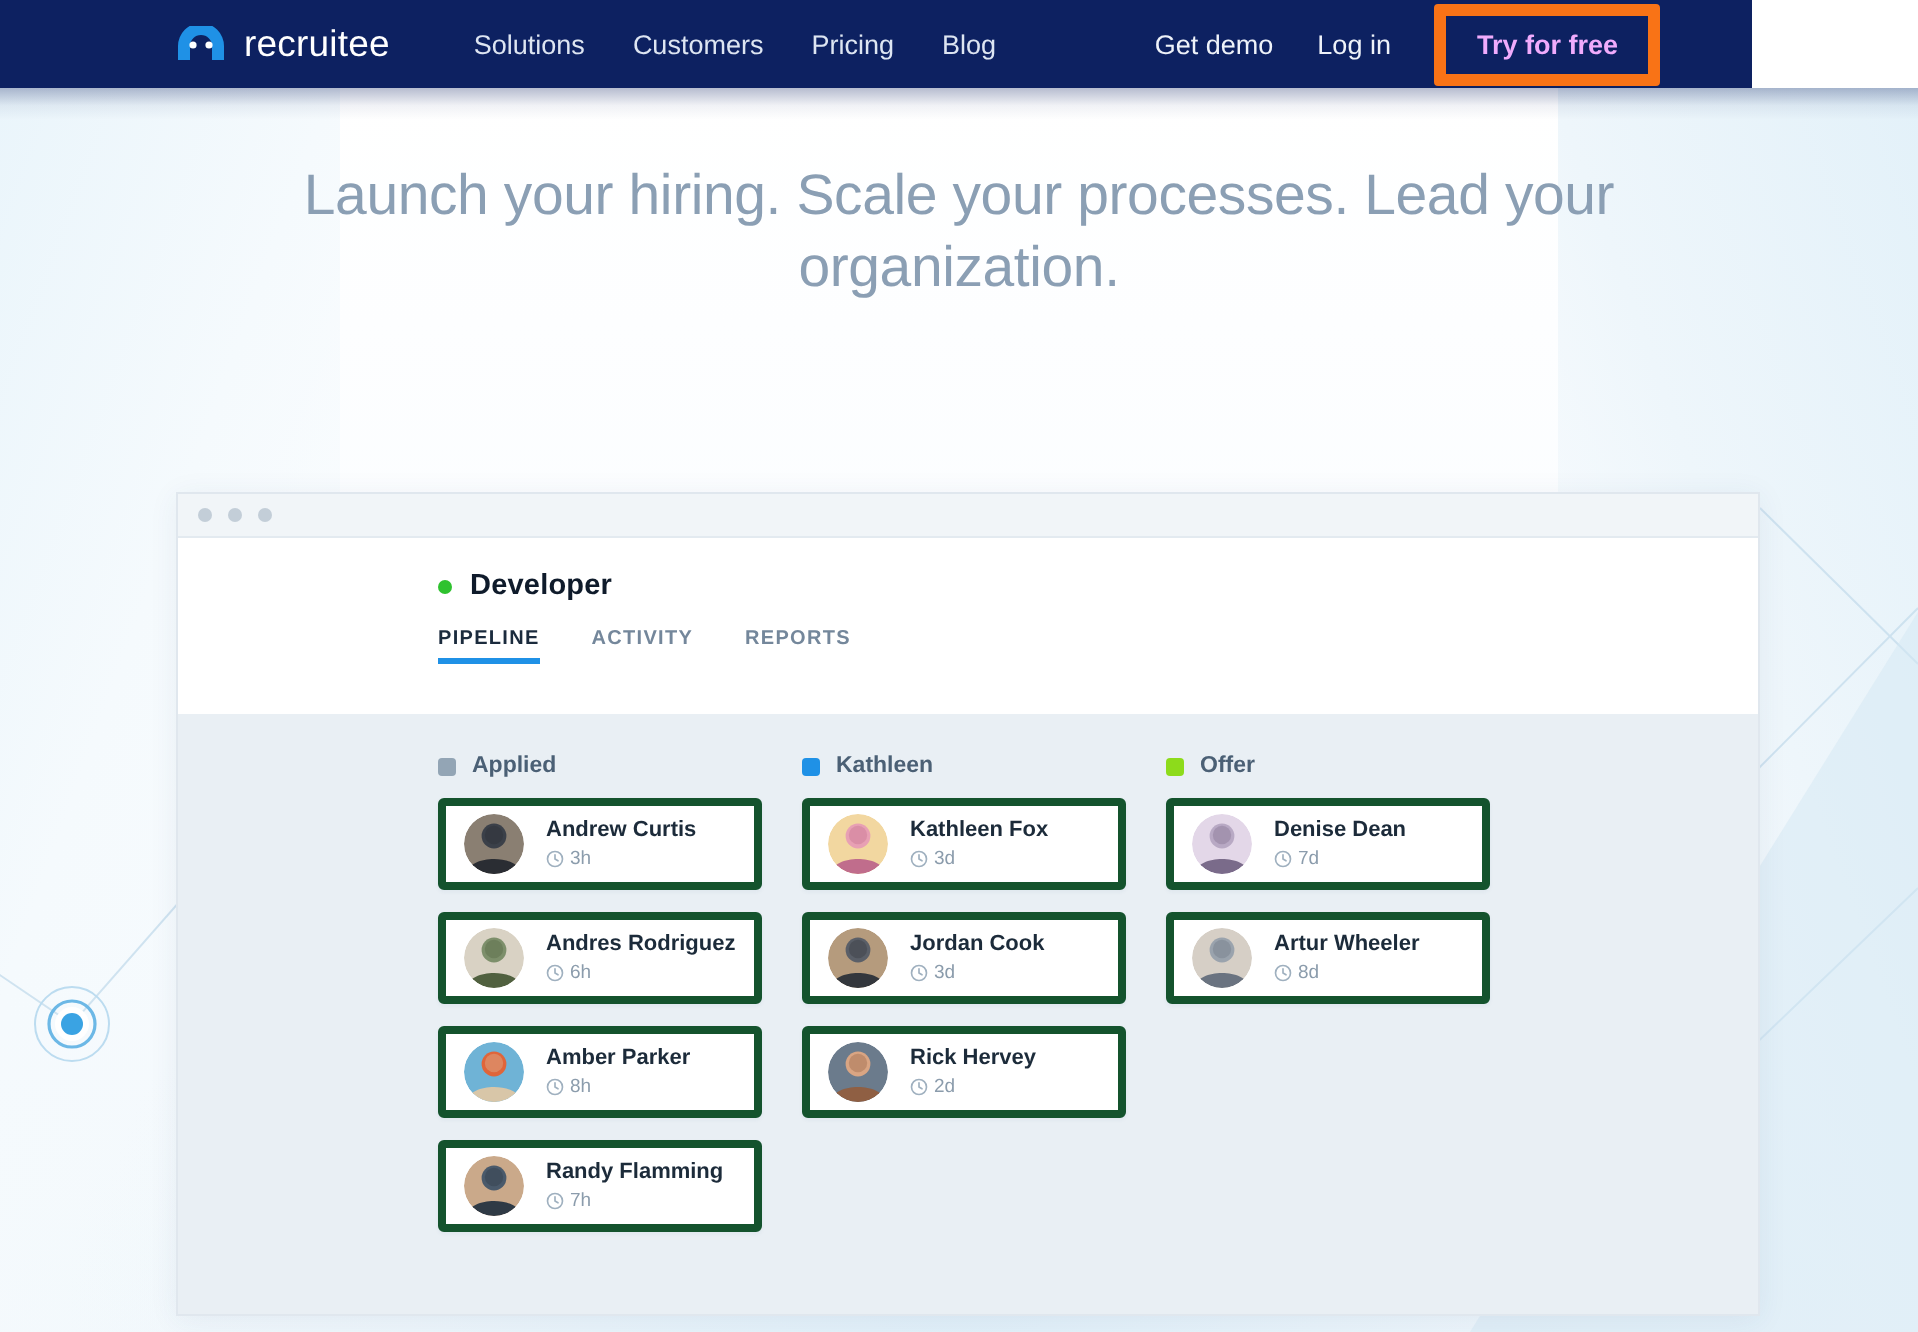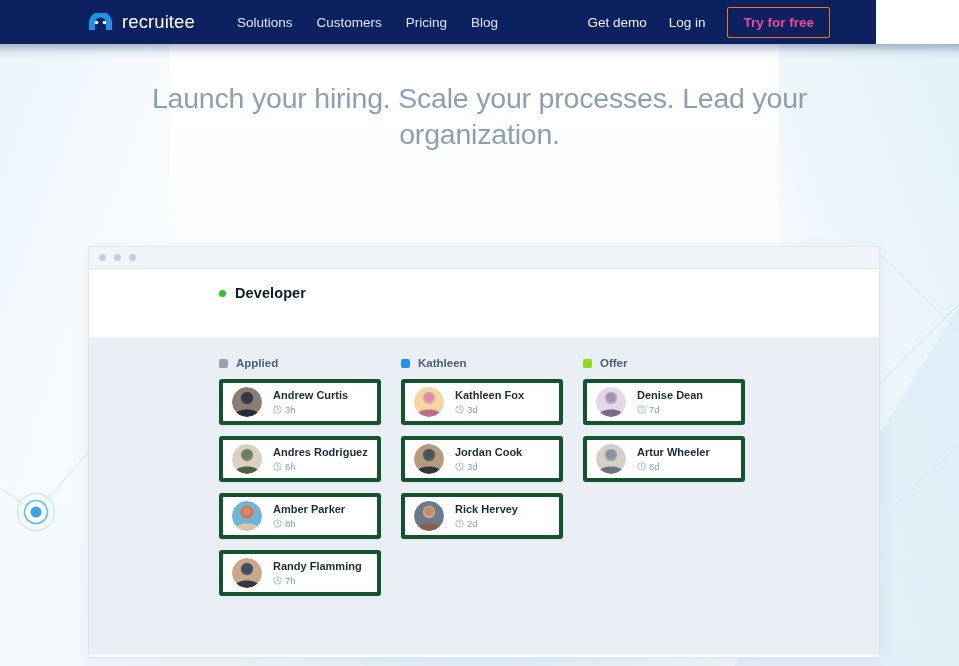--- a/index.html
+++ b/index.html
@@ -44,21 +44,21 @@
   }
   .brand { display: flex; align-items: center; margin-left: 88px; gap: 9px; }
   .brand-mark { width: 25px; height: 18px; display: block; }
   .brand-name { color: #ffffff; font-size: 18.5px; letter-spacing: .1px; }
 
   .nav-links { display: flex; align-items: center; gap: 24px; margin-left: 42px; }
   .nav-link { color: #dde5f2; font-size: 13.5px; cursor: pointer; white-space: nowrap; }
   .nav-right { display: flex; align-items: center; gap: 22px; margin-left: auto; margin-right: 46px; }
   .nav-cta-text { color: #eef2f9; font-size: 13.5px; cursor: pointer; white-space: nowrap; }
   .nav-btn {
-    border: 1px solid #f97316; color: #ec4899; background: transparent;
+    border: 6px solid #f97316; color: #f0abfc; background: transparent;
     font-size: 13.5px; font-weight: bold; padding: 7px 15px; border-radius: 2px;
     cursor: pointer; font-family: inherit; white-space: nowrap;
   }
 
   
   .headline-wrap { position: absolute; left: 0; top: 74px; width: 959px; text-align: center; z-index: 5; }
   .headline {
     font-size: 35px; font-weight: bold; color: #111827; letter-spacing: -0.6px; line-height: 1.28;
   }
   .subheadline {
@@ -75,21 +75,21 @@
     position: absolute; left: 88px; top: 246px; width: 792px; height: 412px;
     background: #ffffff; border: 1px solid #e0e7ee;
     box-shadow: 0 2px 14px rgba(40,70,110,0.07);
     z-index: 10; overflow: hidden;
   }
   .app-chrome {
     height: 22px; background: #f1f5f8; border-bottom: 1px solid #e3eaf0;
     display: flex; align-items: center; padding-left: 10px; gap: 8px;
   }
   .chrome-dot { width: 7px; height: 7px; border-radius: 50%; background: #c3ced8; }
-  .app-head { background: #ffffff; height: 68px; padding: 16px 0 0 130px; position: relative; }
+  .app-head { background: #ffffff; height: 88px; padding: 16px 0 0 130px; position: relative; }
   .job-title-row { display: flex; align-items: center; gap: 9px; }
   .job-dot { width: 7px; height: 7px; border-radius: 50%; background: #2fc22f; }
   .job-title { font-size: 14.5px; font-weight: bold; color: #0f1b2b; letter-spacing: .1px; }
   .app-tabs { display: flex; gap: 26px; margin-top: 13px; }
   .app-tab {
     font-size: 10px; font-weight: bold; letter-spacing: .65px; color: #74879b;
     padding-bottom: 7px; cursor: pointer; position: relative;
   }
   .app-tab.active { color: #1b2b3d; }
   .app-tab.active::after {
@@ -179,20 +179,25 @@
       <span class="chrome-dot"></span>
       <span class="chrome-dot"></span>
       <span class="chrome-dot"></span>
     </div>
 
     <div class="app-head">
       <div class="job-title-row">
         <span class="job-dot" style="background: rgb(47, 194, 47);"></span>
         <span class="job-title">Developer</span>
       </div>
+      <div class="app-tabs">
+        <div class="app-tab active" style="--acc: #1f91e6;">PIPELINE</div>
+        <div class="app-tab">ACTIVITY</div>
+        <div class="app-tab">REPORTS</div>
+      </div>
     </div>
 
     <div class="app-body" id="pipeline-board">
         <div class="column">
           <div class="col-head">
             <span class="col-swatch" style="background: rgb(147, 165, 181);"></span>
             <span class="col-label">Applied</span>
           </div>
           <div class="card">
             <div class="avatar"><svg viewBox="0 0 30 30" width="30" height="30">

